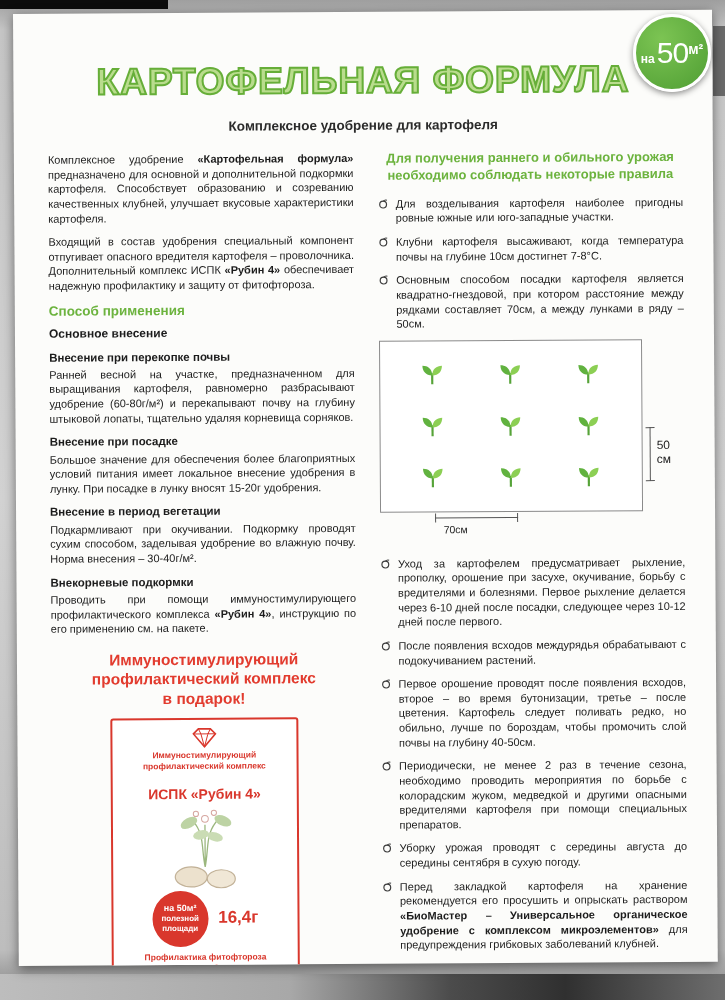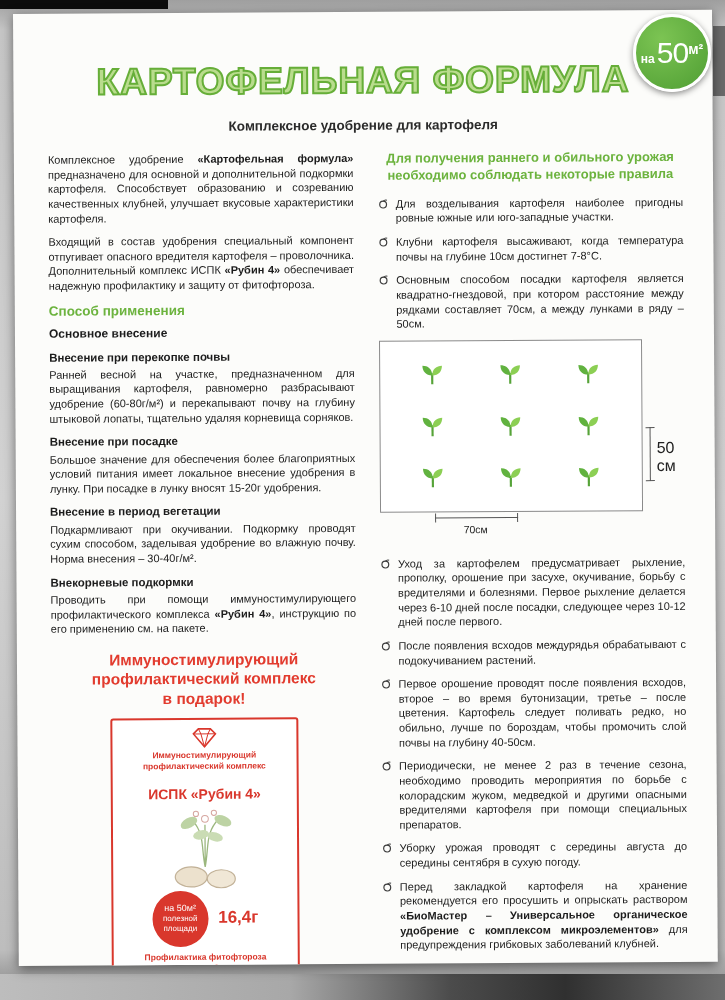--- a/index.html
+++ b/index.html
@@ -55,43 +55,43 @@
   .gift { color:#e23b2e; font-weight:bold; font-size:15.5px; text-align:center; line-height:1.25; margin:14px 0 10px; }
 
   .packet { width:188px; margin:2px auto 0; border:2px solid #d9372c; border-radius:3px;
     padding:8px 8px 6px; text-align:center; color:#d9372c; background:#fff; }
   .gem { display:block; margin:0 auto 2px; }
   .packet-small { font-size:8.5px; font-weight:bold; line-height:1.3; }
   .packet-name { font-size:14px; font-weight:bold; margin:13px 0 1px; }
   .packet-art { display:block; margin:0 auto; }
   .packet-row { display:flex; align-items:center; justify-content:center; gap:10px; margin:0 0 5px; }
   .packet-badge { width:56px; height:56px; border-radius:50%; background:#d9372c; color:#fff;
-    font-size:8px; font-weight:normal; display:flex; flex-direction:column; align-items:center;
+    font-size:8px; font-weight:bold; display:flex; flex-direction:column; align-items:center;
     justify-content:center; line-height:1.25; flex:0 0 auto; }
   .pb-top { font-size:9px; }
   .packet-weight { font-size:17px; font-weight:bold; }
   .packet-foot { font-size:8.5px; font-weight:bold; line-height:1.35; }
 
   .rules-title { color:#6cb33e; font-weight:bold; font-size:13px; text-align:center; line-height:1.3; margin:0 0 12px; }
   .rule { display:flex; gap:7px; margin-bottom:9px; }
   .rule .txt { flex:1; text-align:justify; }
   .bullet { flex:0 0 11px; margin-top:2px; }
 
   .diagram { position:relative; height:212px; margin:2px 0 4px; }
   .field { position:absolute; left:0; top:0; right:42px; height:172px; border:1px solid #8a8a8a;
     background:#fff; display:grid; grid-template-columns:repeat(3,1fr); grid-template-rows:repeat(3,1fr);
     justify-items:center; align-items:center; padding:8px 14px; }
   .m-h { position:absolute; left:55px; top:177px; width:83px; height:1px; background:#555; }
   .m-h::before,.m-h::after { content:""; position:absolute; top:-4px; width:1px; height:9px; background:#555; }
   .m-h::before { left:0; } .m-h::after { right:0; }
-  .m-h-label { position:absolute; left:84px; top:183px; font-size:10.5px; color:#222; }
+  .m-h-label { position:absolute; left:64px; top:183px; font-size:10.5px; color:#222; }
   .m-v { position:absolute; right:34px; top:88px; width:1px; height:54px; background:#555; }
   .m-v::before,.m-v::after { content:""; position:absolute; left:-4px; height:1px; width:9px; background:#555; }
   .m-v::before { top:0; } .m-v::after { bottom:0; }
-  .m-v-label { position:absolute; right:6px; top:100px; width:22px; font-size:16px; line-height:1.15; color:#222; }
+  .m-v-label { position:absolute; right:6px; top:100px; width:22px; font-size:12px; line-height:1.15; color:#222; }
 
   .defs { position:absolute; width:0; height:0; overflow:hidden; }
 </style>
 </head>
 <body>
 
 <svg class="defs" aria-hidden="true">
   <symbol id="sym-seedling" viewBox="0 0 24 22">
     <path d="M12 20 C12 15 12 12 12 10" stroke="#56a338" stroke-width="2" fill="none"></path>
     <path d="M12 12 C6 12 3 8 3 3 C8 3 12 6 12 12 Z" fill="#61b23f"></path>

